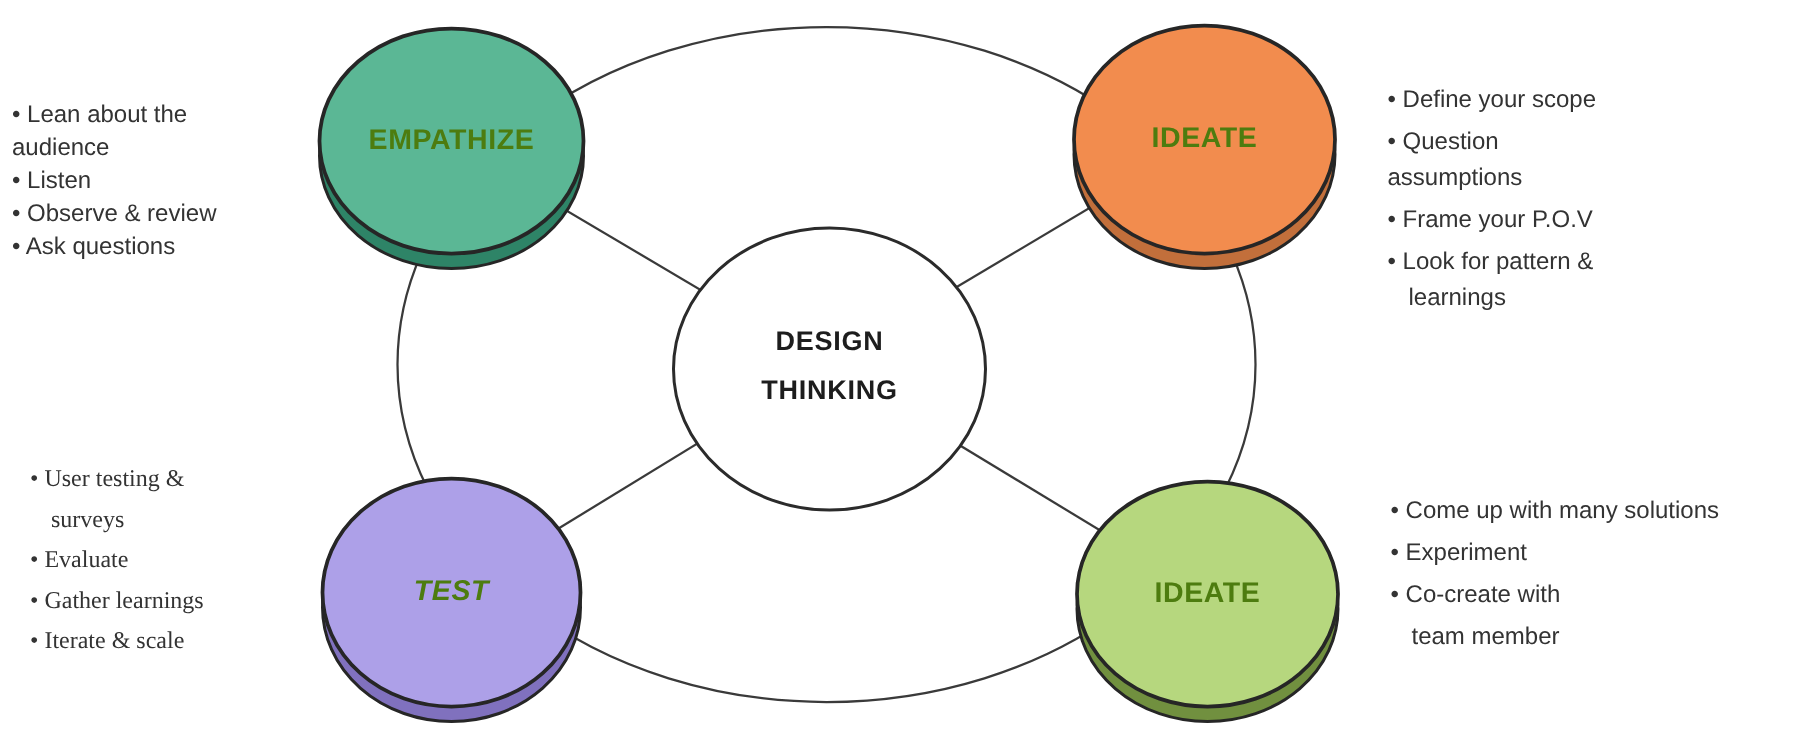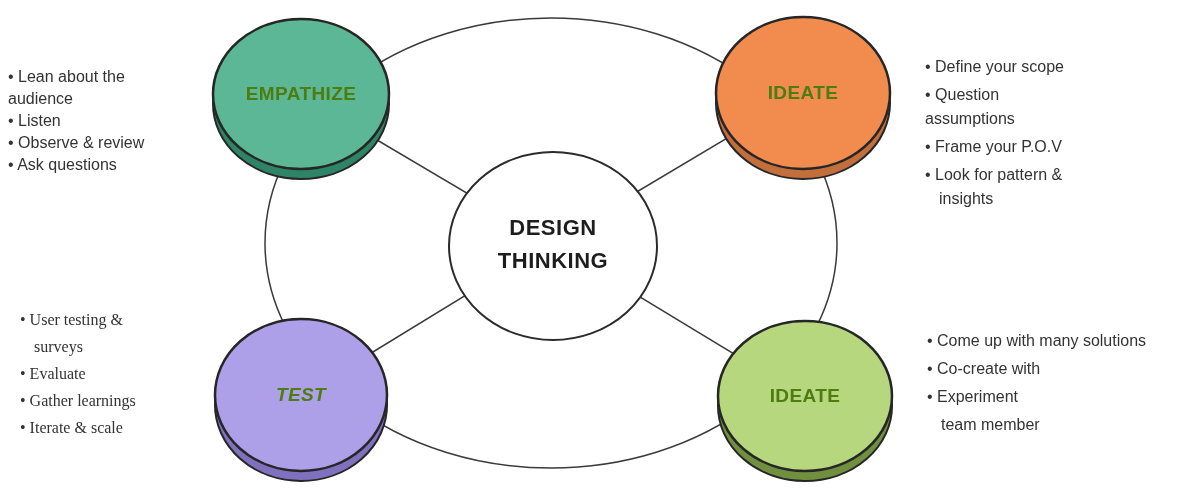--- a/index.html
+++ b/index.html
@@ -24,21 +24,21 @@
     line-height: 24px;
     color: #4d7c0f;
     white-space: nowrap;
   }
   .center-title {
     position: absolute;
     left: 443px;
     top: 211px;
     width: 220px;
     text-align: center;
-    font-size: 22px;
+    font-size: 18px;
     font-weight: bold;
     letter-spacing: 0.5px;
     line-height: 33px;
     color: #1d1d1d;
   }
   .bullet-list {
     position: absolute;
     font-size: 16px;
     color: #333333;
     white-space: nowrap;
@@ -105,31 +105,31 @@
     <div>• Observe &amp; review</div>
     <div>• Ask questions</div>
   </div>
 
   <div class="bullet-list list-define">
     <div>• Define your scope</div>
     <div class="mt">• Question</div>
     <div>assumptions</div>
     <div class="mt">• Frame your P.O.V</div>
     <div class="mt">• Look for pattern &amp;</div>
-    <div class="indent">insights</div>
+    <div class="indent">learnings</div>
   </div>
 
   <div class="bullet-list list-test">
     <div>• User testing &amp;</div>
     <div class="indent">surveys</div>
     <div>• Evaluate</div>
     <div>• Gather learnings</div>
     <div>• Iterate &amp; scale</div>
   </div>
 
   <div class="bullet-list list-ideate">
     <div>• Come up with many solutions</div>
+    <div>• Experiment</div>
     <div>• Co-create with</div>
-    <div>• Experiment</div>
     <div class="indent">team member</div>
   </div>
 
 </div>
 
 </body></html>

